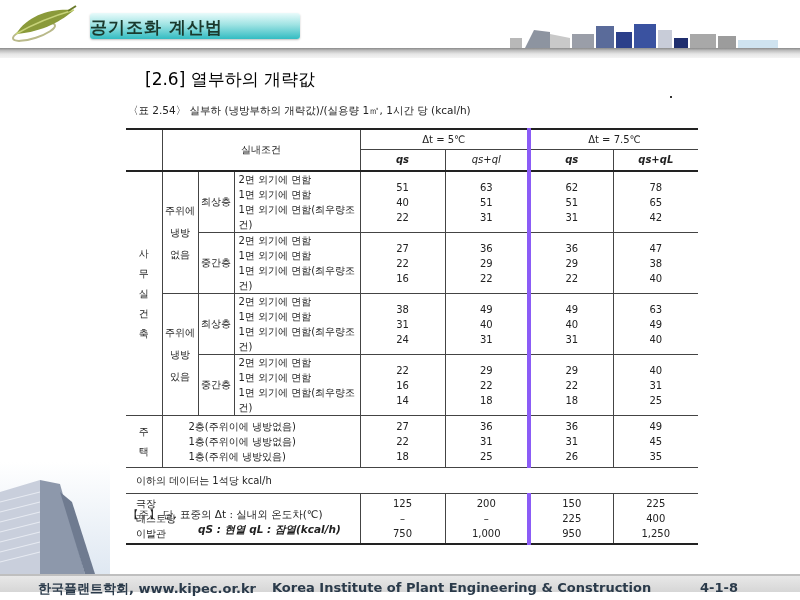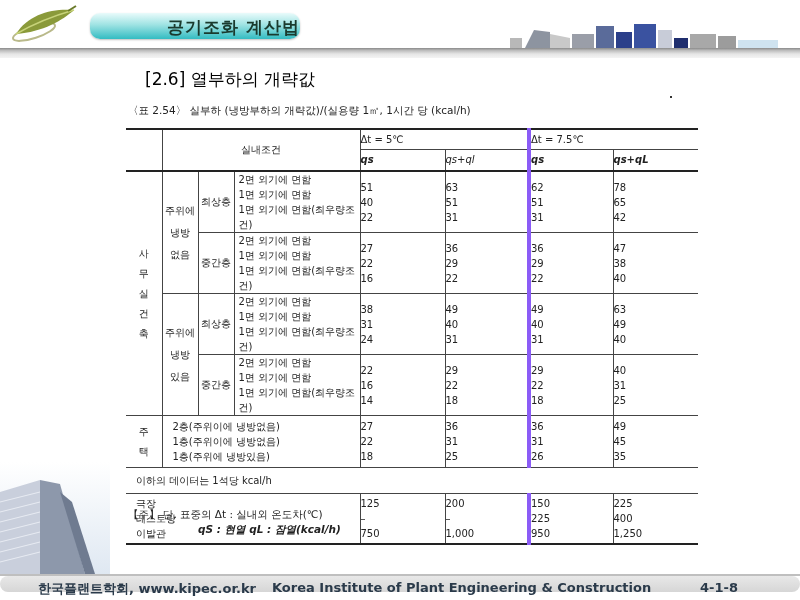--- a/index.html
+++ b/index.html
@@ -1,55 +1,55 @@
 <!DOCTYPE html>
 <html><head>
 <meta charset="utf-8">
 <style>
   html, body { margin:0; padding:0; }
   body { width:800px; height:600px; position:relative; overflow:hidden; background:#ffffff; font-family:"DejaVu Sans", sans-serif; color:#222; }
 
   
   .header { position:absolute; left:0; top:0; width:800px; height:56px; background:#fff; }
   .leaf { position:absolute; left:8px; top:4px; width:70px; height:40px; }
-  .title-pill { position:absolute; left:90px; top:13px; width:210px; height:26px; border-radius:10px;
+  .title-pill { position:absolute; left:90px; top:13px; width:210px; height:26px; border-radius:3px;
      background:linear-gradient(180deg,#e9fbfb 0%, #9fe3e3 45%, #33bcc2 100%);
-     box-shadow:0 1px 2px rgba(0,0,0,0.25); text-align:right; }
+     box-shadow:0 1px 2px rgba(0,0,0,0.25); text-align:left; }
   .title-pill span { font-family:"DejaVu Sans", sans-serif; font-weight:bold; font-size:17px; color:#1a3a2e; line-height:28px; letter-spacing:1px; }
   .skyline { position:absolute; left:500px; top:20px; width:300px; height:30px; }
   .header-bar { position:absolute; left:0; top:48px; width:800px; height:10px;
      background:linear-gradient(180deg,#8a8a8a 0%, #bdbdbd 25%, #e6e6e6 60%, #f4f4f4 100%); }
 
   
   .section-title { position:absolute; left:145px; top:68px; font-size:17px; color:#000000; font-family:"DejaVu Sans", sans-serif; }
   .dot-mark { position:absolute; left:670px; top:96px; width:2px; height:2px; background:#333; }
   .table-caption { position:absolute; left:128px; top:104px; font-size:10.5px; color:#222; }
 
   
   .tbl { position:absolute; left:126px; top:128px; width:572px; border-collapse:collapse; font-size:10px; color:#222; }
   .tbl td, .tbl th { padding:0; font-weight:normal; }
   .cell-lines { line-height:15px; }
-  .num { }
+  .num { text-align:center; }
   .bt2 { border-top:2px solid #222; }
   .bb2 { border-bottom:2px solid #222; }
   .bt1 { border-top:1px solid #444; }
   .bl1 { border-left:1px solid #444; }
   .bl2 { border-left:4px solid #8b5cf6; }
   .vcenter { vertical-align:middle; text-align:center; }
   .vert-text { line-height:20px; }
   .italic { font-style:italic;font-weight:bold; }
   .note { position:absolute; left:128px; top:507px; font-size:10.5px; color:#222; line-height:15px; }
   .note .indent { padding-left:70px; }
 
   
   .building { position:absolute; left:0; top:462px; width:110px; height:112px; }
 
   
   .footer-line { position:absolute; left:0; top:574px; width:800px; height:2px; background:#bfbfbf; }
-  .footer { position:absolute; left:0; top:576px; width:800px; height:16px; background:linear-gradient(180deg,#e8e8e8,#d6d6d6);border-radius:8px; }
+  .footer { position:absolute; left:0; top:576px; width:800px; height:16px; background:linear-gradient(180deg,#e8e8e8,#d6d6d6); }
   .footer span { position:absolute; top:4px; font-size:13px; font-weight:bold; color:#2a3a4a; font-family:"DejaVu Sans", sans-serif; }
 </style>
 </head>
 <body>
 
 <div class="header">
   <svg class="leaf" viewBox="0 0 70 40">
     <ellipse cx="26" cy="28" rx="22" ry="6" fill="none" stroke="#b9b98a" stroke-width="2" transform="rotate(-18 26 28)"></ellipse>
     <path d="M8 30 C20 10, 45 4, 66 6 C55 16, 35 28, 8 30 Z" fill="#8a9a3a"></path>
     <path d="M8 30 C25 20, 45 12, 66 6" stroke="#c7d37a" stroke-width="1.5" fill="none"></path>
@@ -241,21 +241,21 @@
         </td>
   </tr>
 
   <tr class="bt1" style="height:52px; border-bottom:1px solid #444">
     <td class="vcenter bt1">
       <div class="vert-text">
         <div>주</div>
         <div>택</div>
       </div>
     </td>
-    <td colspan="3" class="bl1 cell-lines bt1" style="padding-left:10px">
+    <td colspan="3" class="bl1 cell-lines bt1" style="padding-left:26px">
       <div>2층(주위이에 냉방없음)</div>
       <div>1층(주위이에 냉방없음)</div>
       <div>1층(주위에 냉방있음)</div>
     </td>
     <td class="bl1 num cell-lines bt1">
           <div>27</div>
           <div>22</div>
           <div>18</div>
         </td>
     <td class="bl1 num cell-lines bt1">

